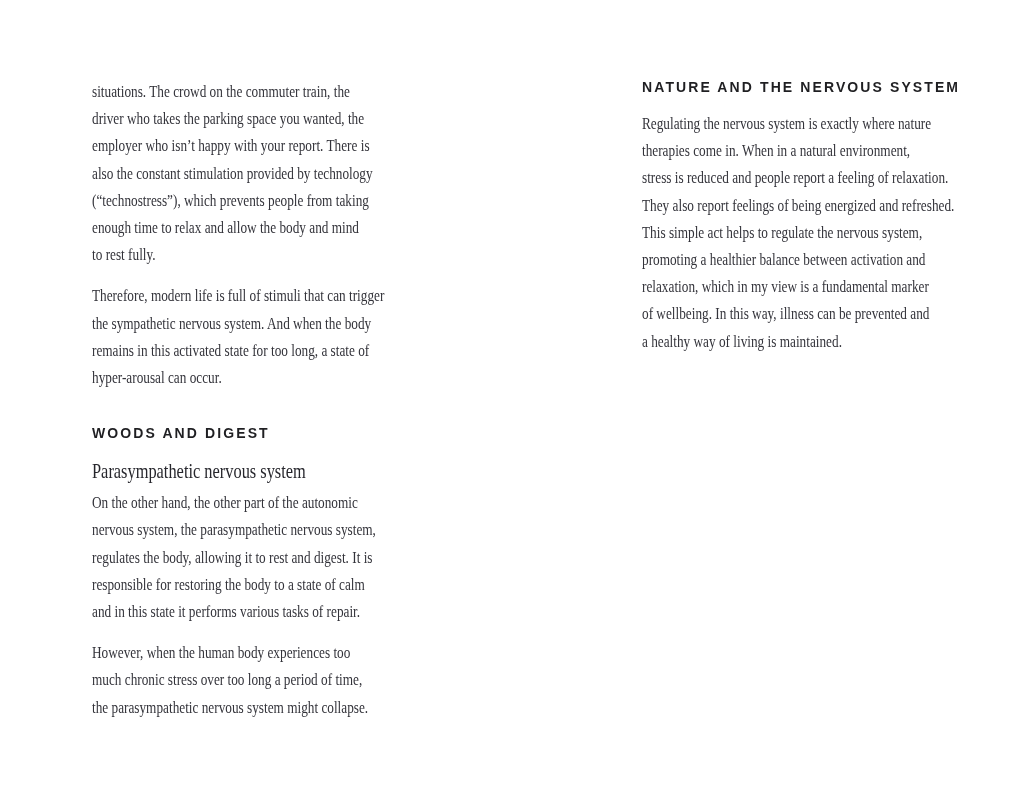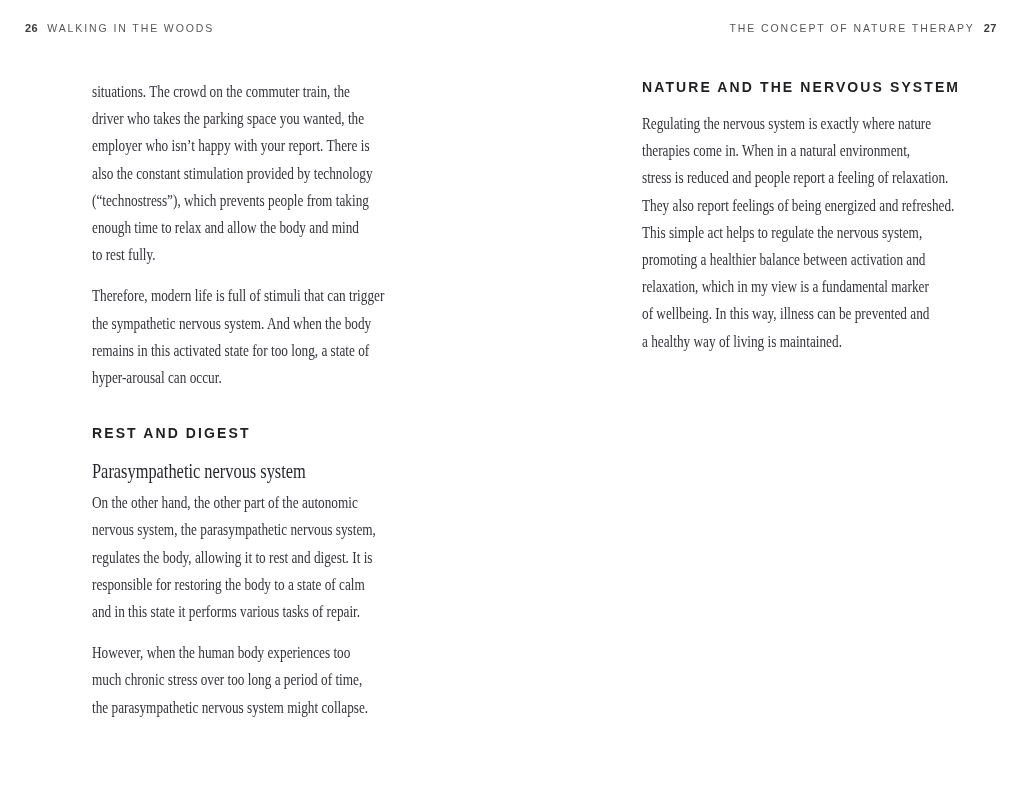--- a/index.html
+++ b/index.html
@@ -80,48 +80,38 @@
     transform: scaleX(0.78);
     transform-origin: 0 0;
     white-space: nowrap;
   }
 </style>
 </head>
 <body>
 
 <div class="spread">
 
-  <div class="running-header">
-    <div class="rh-group">
-      <span class="page-num">26</span>
-      <span class="rh-title">WALKING IN THE WOODS</span>
-    </div>
-    <div class="rh-group">
-      <span class="rh-title">THE CONCEPT OF NATURE THERAPY</span>
-      <span class="page-num">27</span>
-    </div>
-  </div>
 
   <section class="column left">
     <div class="serif-block para-gap">
         <div class="line">situations. The crowd on the commuter train, the</div>
         <div class="line">driver who takes the parking space you wanted, the</div>
         <div class="line">employer who isn’t happy with your report. There is</div>
         <div class="line">also the constant stimulation provided by technology</div>
         <div class="line">(“technostress”), which prevents people from taking</div>
         <div class="line">enough time to relax and allow the body and mind</div>
         <div class="line">to rest fully.</div>
       </div>
     <div class="serif-block">
         <div class="line">Therefore, modern life is full of stimuli that can trigger</div>
         <div class="line">the sympathetic nervous system. And when the body</div>
         <div class="line">remains in this activated state for too long, a state of</div>
         <div class="line">hyper-arousal can occur.</div>
       </div>
-    <h2 class="section-heading">REST AND DIGEST</h2>
+    <h2 class="section-heading">WOODS AND DIGEST</h2>
     <h3 class="subheading">Parasympathetic nervous system</h3>
     <div class="serif-block para-gap">
         <div class="line">On the other hand, the other part of the autonomic</div>
         <div class="line">nervous system, the parasympathetic nervous system,</div>
         <div class="line">regulates the body, allowing it to rest and digest. It is</div>
         <div class="line">responsible for restoring the body to a state of calm</div>
         <div class="line">and in this state it performs various tasks of repair.</div>
       </div>
     <div class="serif-block">
         <div class="line">However, when the human body experiences too</div>

